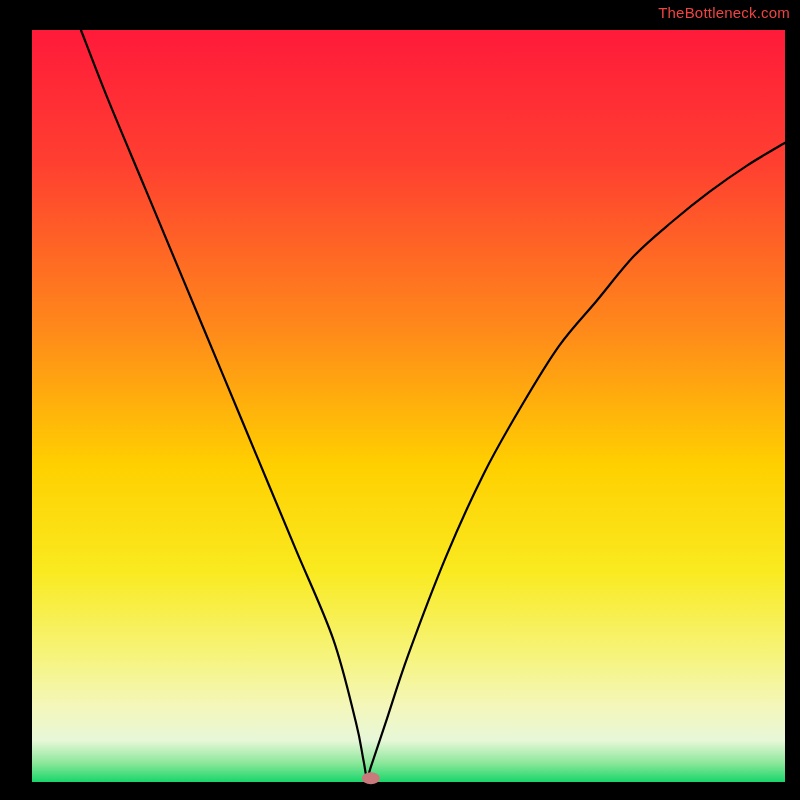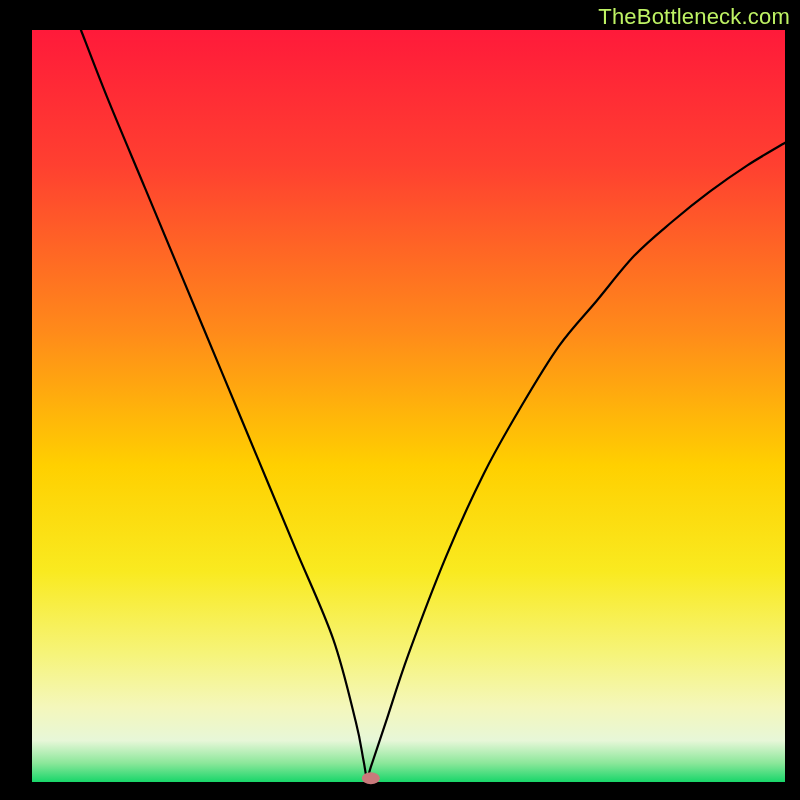--- a/index.html
+++ b/index.html
@@ -14,22 +14,22 @@
   .frame {
     position: relative;
     width: 800px;
     height: 800px;
     background: #000;
   }
   .watermark {
     position: absolute;
     top: 4px;
     right: 10px;
-    color: #bef264;
-    font-size: 22px;
+    color: #ef4444;
+    font-size: 15px;
     font-weight: 500;
     letter-spacing: 0.2px;
     z-index: 10;
     user-select: none;
   }
   svg {
     position: absolute;
     top: 0;
     left: 0;
   }

